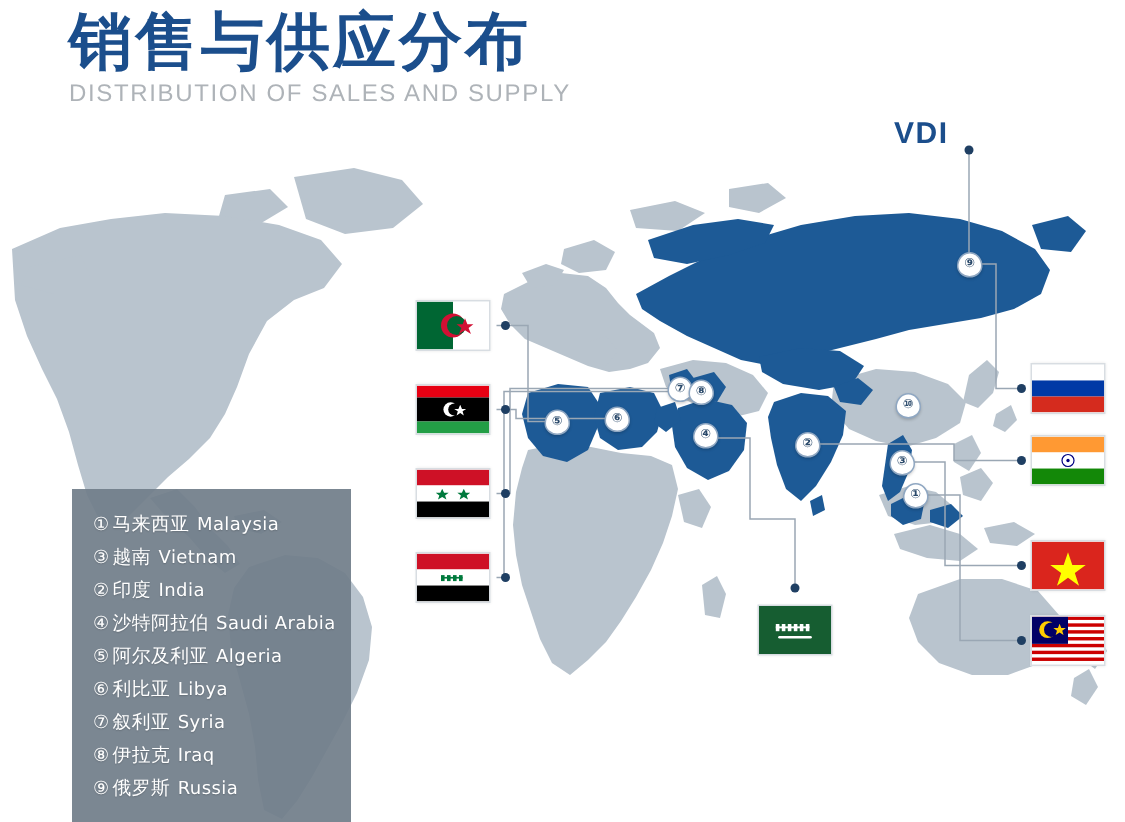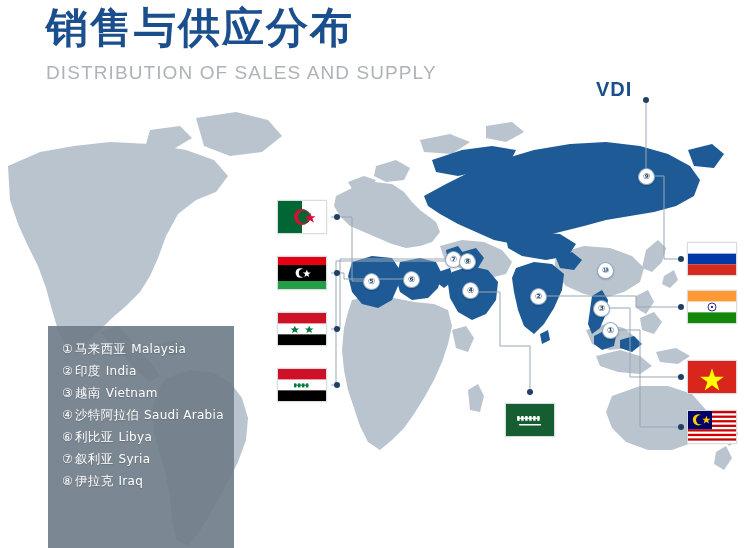--- a/index.html
+++ b/index.html
@@ -14,22 +14,22 @@
 
   
   .title-block{position:absolute;left:46px;top:8px;z-index:40;}
   .title-cn{
     font-size:42px;font-weight:bold;color:#1b4e8c;
     letter-spacing:2px;line-height:40px;
     font-family:"DejaVu Sans","Liberation Sans",sans-serif;
     white-space:nowrap;
   }
   .title-en{
-    font-size:19px;color:#aeb3b8;letter-spacing:1.1px;
-    line-height:22px;margin-top:14px;white-space:nowrap;
+    font-size:16px;color:#aeb3b8;letter-spacing:1.1px;
+    line-height:22px;margin-top:4px;white-space:nowrap;
     font-family:"Liberation Sans",sans-serif;
   }
 
   
   #map-wrap{position:absolute;left:0;top:0;width:750px;height:548px;z-index:5;}
   #map-svg{display:block;width:750px;height:548px;}
 
   
   .brand-label{
     position:absolute;left:596px;top:78px;z-index:45;
@@ -352,32 +352,38 @@
   <div class="marker pin" style="left:593px;top:300px;">③</div>
   <div class="marker pin" style="left:602px;top:322px;">①</div>
   <div class="marker pin" style="left:597px;top:262px;">⑩</div>
   <div class="marker pin" style="left:638px;top:168px;">⑨</div>
 
   <div id="legend">
     <div class="legend-item">
       <span class="num">①</span><span class="cn">马来西亚</span><span class="en">Malaysia</span>
     </div>
     <div class="legend-item">
+      <span class="num">③</span><span class="cn">越南</span><span class="en">Vietnam</span>
+    </div>
+    <div class="legend-item">
       <span class="num">②</span><span class="cn">印度</span><span class="en">India</span>
     </div>
     <div class="legend-item">
-      <span class="num">③</span><span class="cn">越南</span><span class="en">Vietnam</span>
-    </div>
-    <div class="legend-item">
       <span class="num">④</span><span class="cn">沙特阿拉伯</span><span class="en">Saudi Arabia</span>
     </div>
     <div class="legend-item">
+      <span class="num">⑤</span><span class="cn">阿尔及利亚</span><span class="en">Algeria</span>
+    </div>
+    <div class="legend-item">
       <span class="num">⑥</span><span class="cn">利比亚</span><span class="en">Libya</span>
     </div>
     <div class="legend-item">
       <span class="num">⑦</span><span class="cn">叙利亚</span><span class="en">Syria</span>
     </div>
     <div class="legend-item">
       <span class="num">⑧</span><span class="cn">伊拉克</span><span class="en">Iraq</span>
     </div>
+    <div class="legend-item">
+      <span class="num">⑨</span><span class="cn">俄罗斯</span><span class="en">Russia</span>
+    </div>
   </div>
 
 </div>
 
 </body></html>

